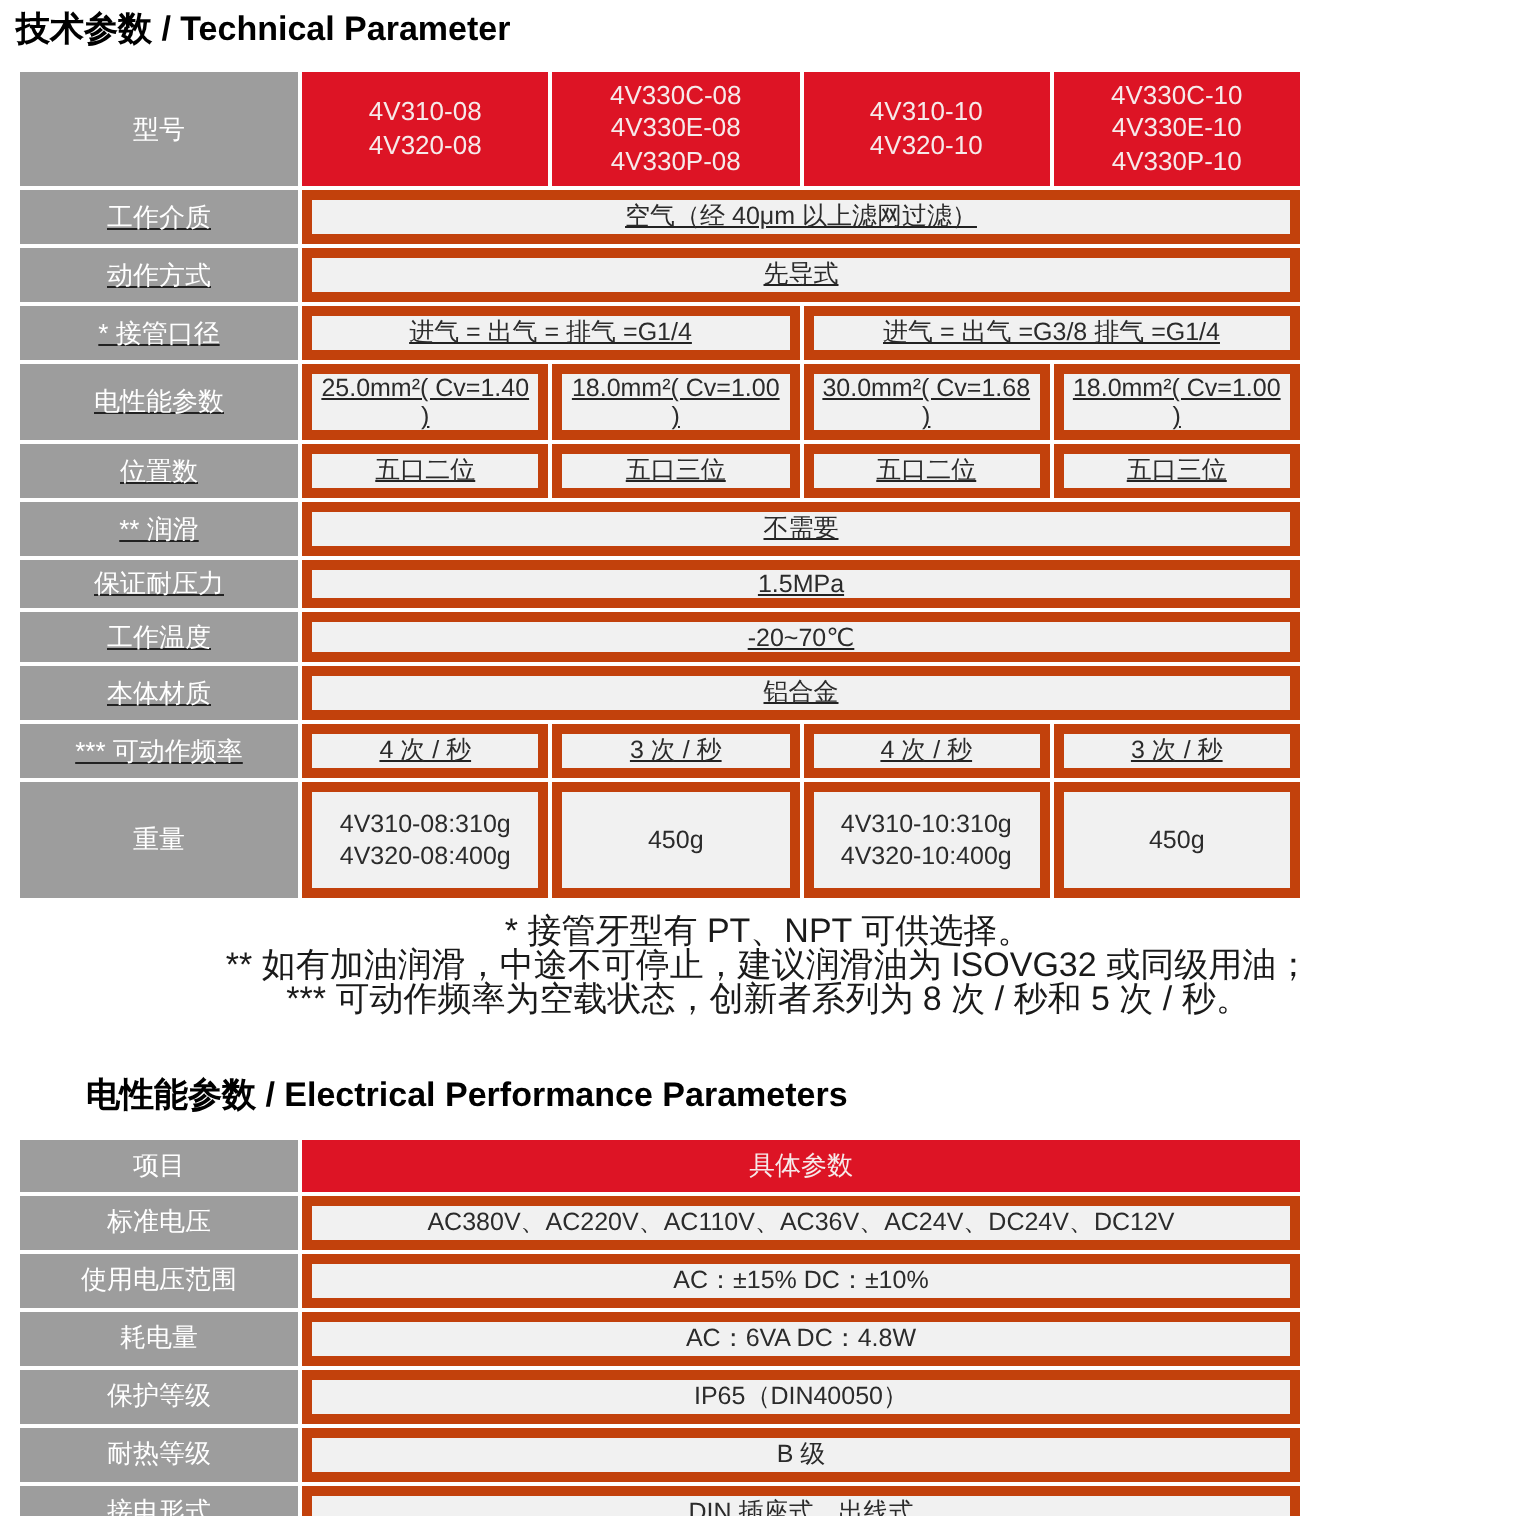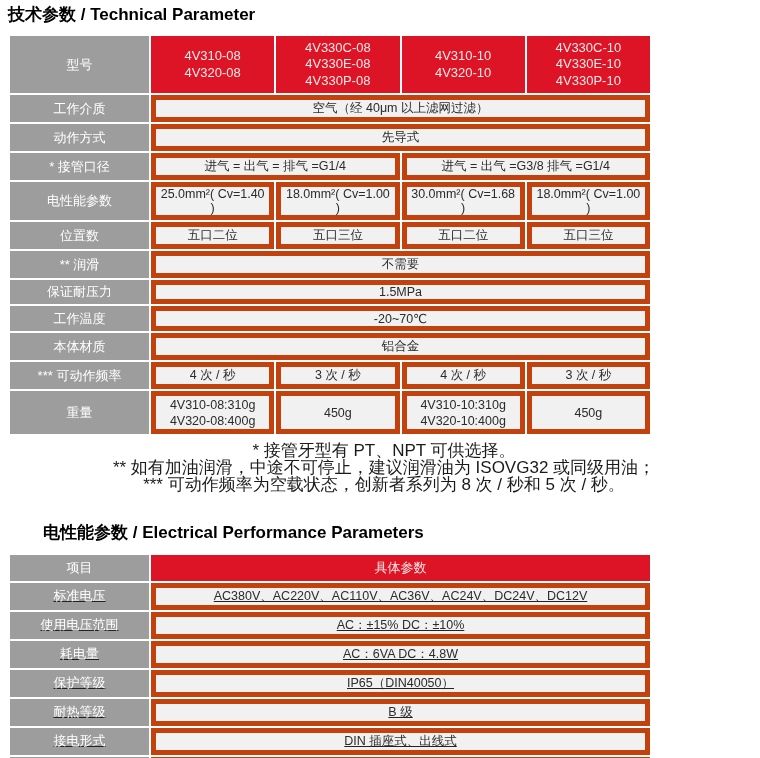--- a/index.html
+++ b/index.html
@@ -46,24 +46,24 @@
     font-weight: 400;
     font-size: 13px;
   }
   td.val {
     background: #f1f1f1;
     border: 5px solid #c2410c;
     color: #2b2b2b;
     font-size: 12.5px;
   }
   tr.hdr  { height: 57px; }
-  tr.r    { height: 23px; }
-  tr.tall { height: 43px; }
+  tr.r    { height: 23px; text-decoration: underline; }
+  tr.tall { height: 58px; }
   tr.ehdr { height: 26px; }
-  tr.er   { height: 24px; text-decoration: underline; }
+  tr.er   { height: 24px; }
   .pre { white-space: pre-line; line-height: 1.3; }
 
   .footnotes { margin-top: 6px; }
   .fn {
     font-size: 17px;
     color: #1a1a1a;
     line-height: 17px;
     text-align: center;
   }
 </style>

